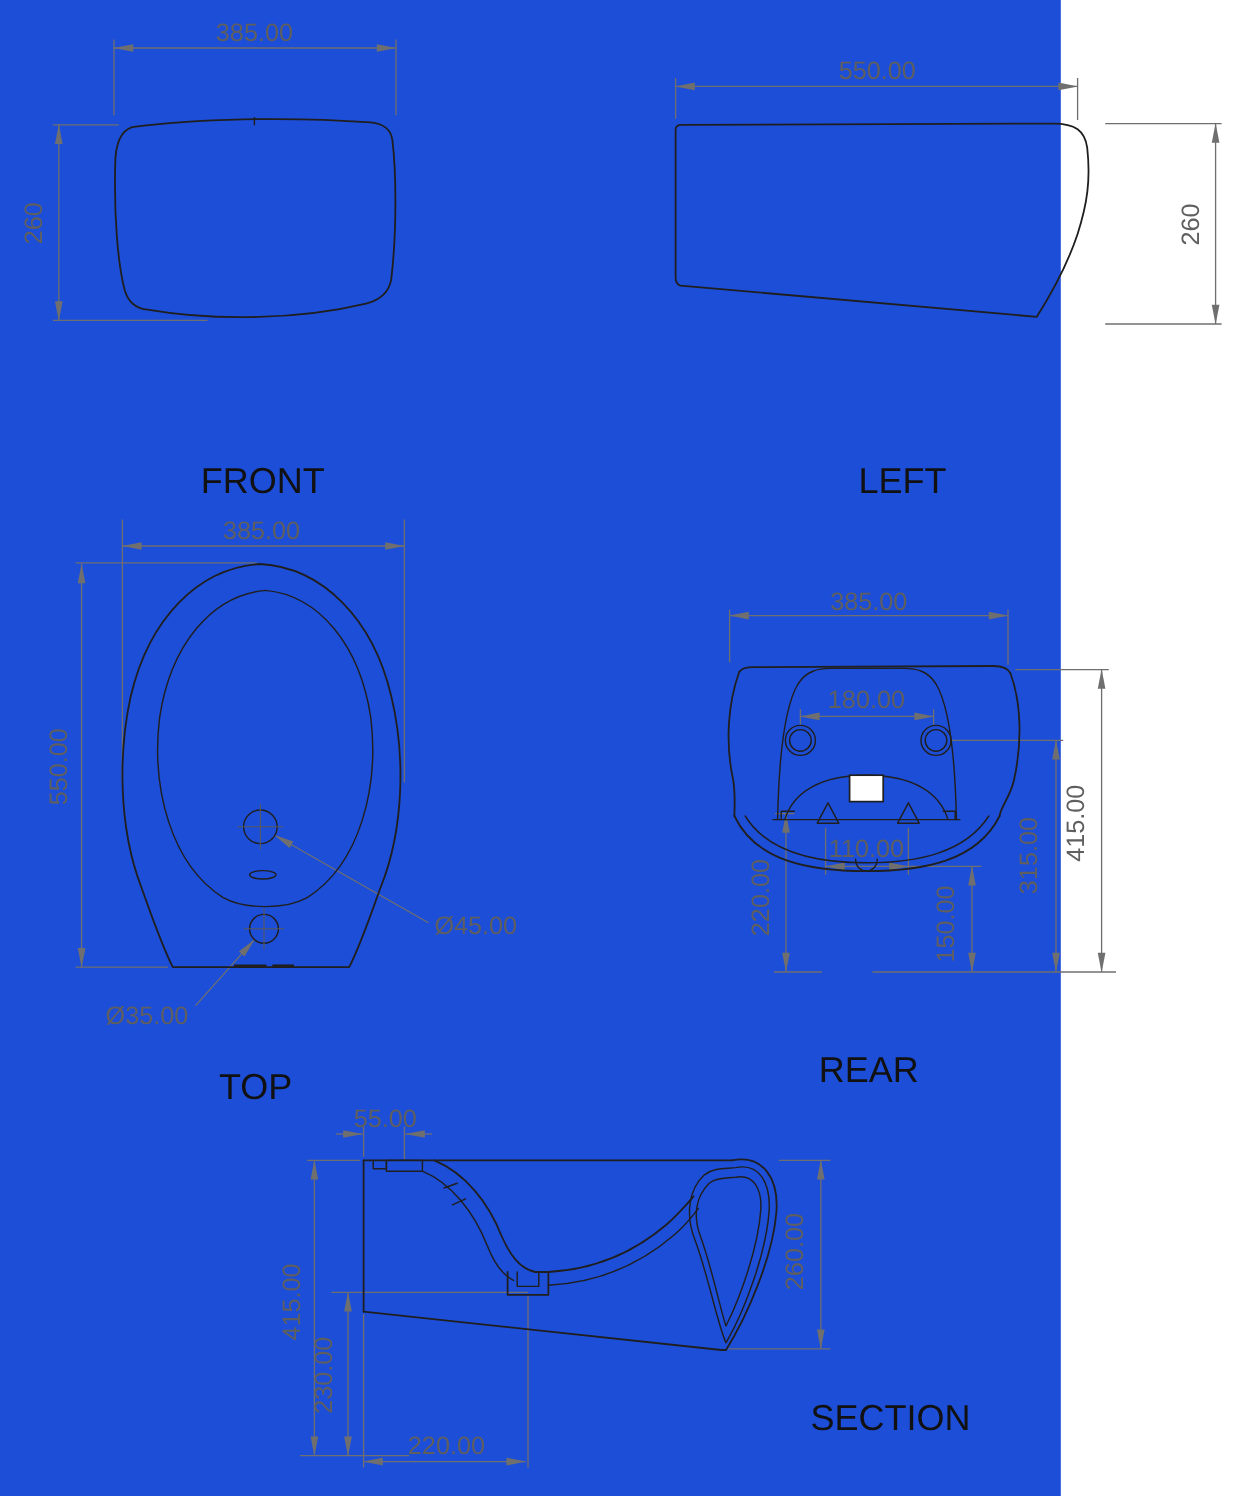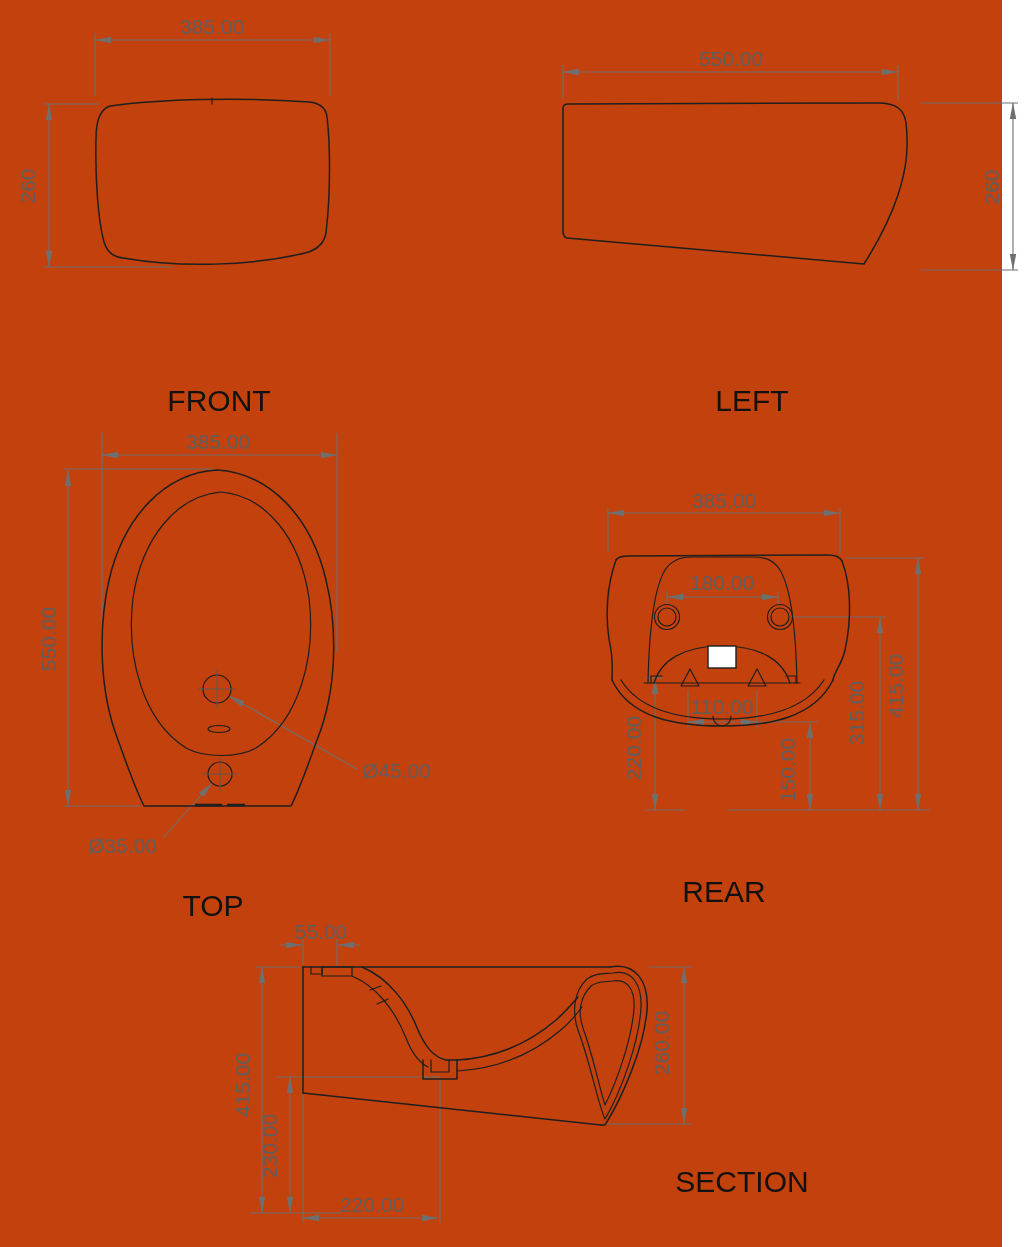--- a/index.html
+++ b/index.html
@@ -1,16 +1,16 @@
 <!DOCTYPE html>
 <html><head>
 <meta charset="utf-8">
 <style>
   html,body{margin:0;padding:0;background:#ffffff;}
-  #stage{position:relative;width:1002px;height:1247px;background:#c2410c;
+  #stage{position:relative;width:884px;height:1247px;background:#1d4ed8;
          font-family:"Liberation Sans",sans-serif;}
   svg{display:block}
   .obj{fill:none;stroke:#1f1f1f;stroke-width:1.5;stroke-linecap:round;stroke-linejoin:round;}
   .obj2{fill:none;stroke:#1f1f1f;stroke-width:1.2;stroke-linecap:round;stroke-linejoin:round;}
   .thick{fill:none;stroke:#1f1f1f;stroke-width:2.6;stroke-linecap:butt;}
   .dim{fill:none;stroke:#6f6f6f;stroke-width:1.1;}
   .cross{fill:none;stroke:#5a5a5a;stroke-width:0.9;}
   .dimt{fill:#5f5f5f;font-size:21px;font-family:"Liberation Sans",sans-serif;}
   .vlab{fill:#111111;font-size:30px;font-family:"Liberation Sans",sans-serif;}
   .mid{text-anchor:middle;}

